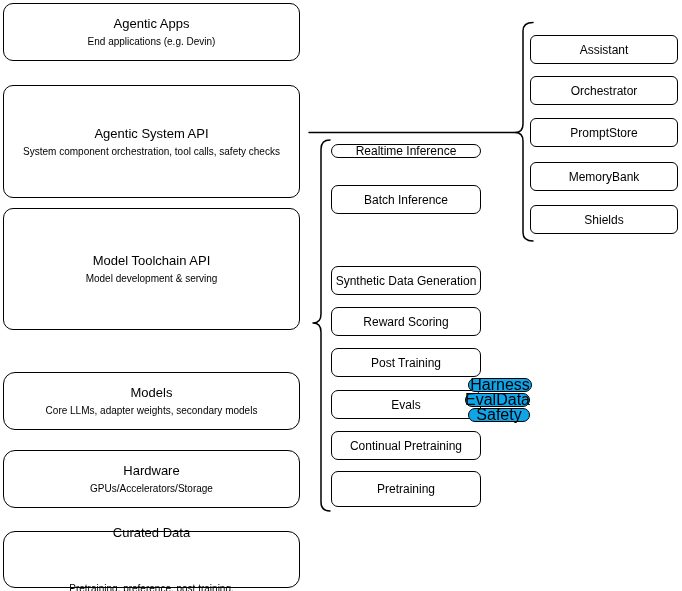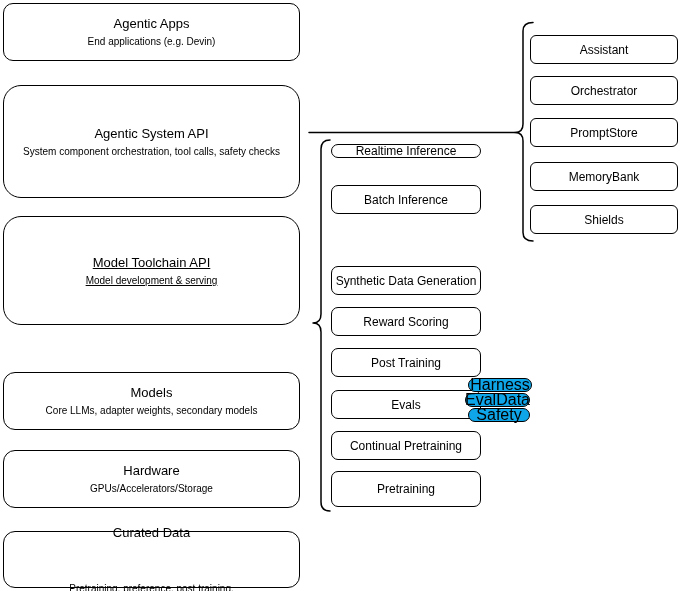--- a/index.html
+++ b/index.html
@@ -25,21 +25,21 @@
     flex-direction: column;
     align-items: center;
     justify-content: center;
     text-align: center;
     z-index: 1;
   }
   .big .title { font-size: 13px; line-height: 15px; }
   .big .subtitle { font-size: 10px; line-height: 12px; margin-top: 5px; }
   .r10 { border-radius: 10px; }
   .r12 { border-radius: 12px; }
-  .r25 { border-radius: 18px; text-align: center; }
+  .r25 { border-radius: 10px; text-align: center; }
   .node {
     font-size: 12px;
     border-radius: 7px;
   }
   .rightnode { border-radius: 6px; }
   .pill {
     position: absolute;
     box-sizing: border-box;
     background: #0ea5e9;
     border: 1.3px solid #000000;
@@ -72,21 +72,21 @@
   <div class="box big r10" style="left:3px; top:3px; width:297px; height:58px;">
     <div class="title">Agentic Apps</div>
     <div class="subtitle">End applications (e.g. Devin)</div>
   </div>
 
   <div class="box big r25" style="left:3px; top:85px; width:297px; height:113px;">
     <div class="title">Agentic System API</div>
     <div class="subtitle">System component orchestration, tool calls, safety checks</div>
   </div>
 
-  <div class="box big r25" style="left:3px; top:216px; width:297px; height:109px;text-decoration:underline;">
+  <div class="box big r25" style="left:3px; top:208px; width:297px; height:122px;">
     <div class="title">Model Toolchain API</div>
     <div class="subtitle">Model development &amp; serving</div>
   </div>
 
   <div class="box big r12" style="left:3px; top:372px; width:297px; height:58px;">
     <div class="title">Models</div>
     <div class="subtitle">Core LLMs, adapter weights, secondary models</div>
   </div>
 
   <div class="box big r12" style="left:3px; top:450px; width:297px; height:58px;">

